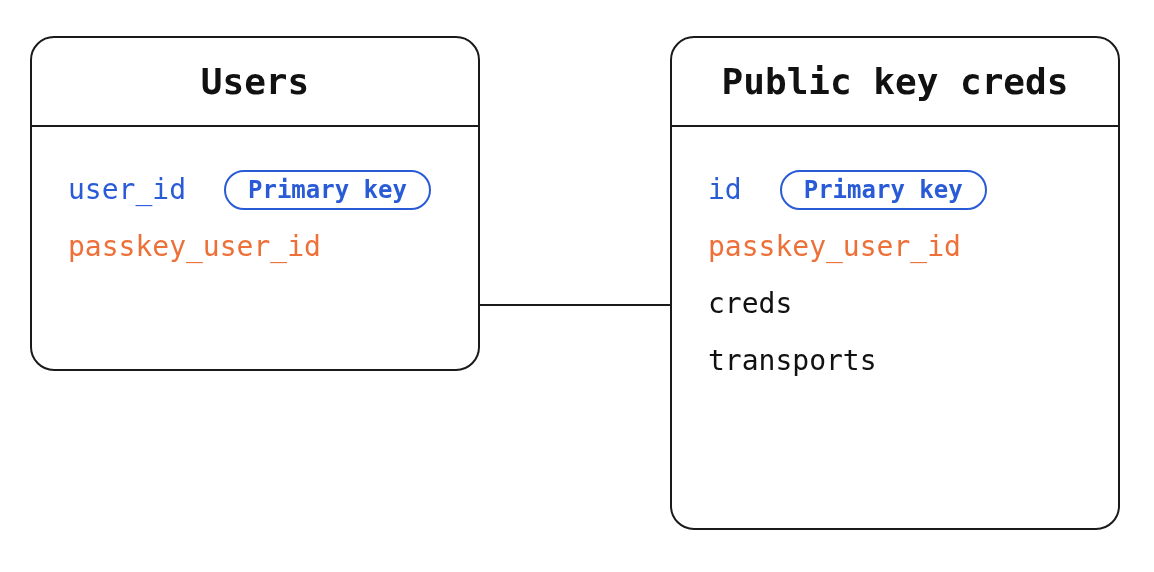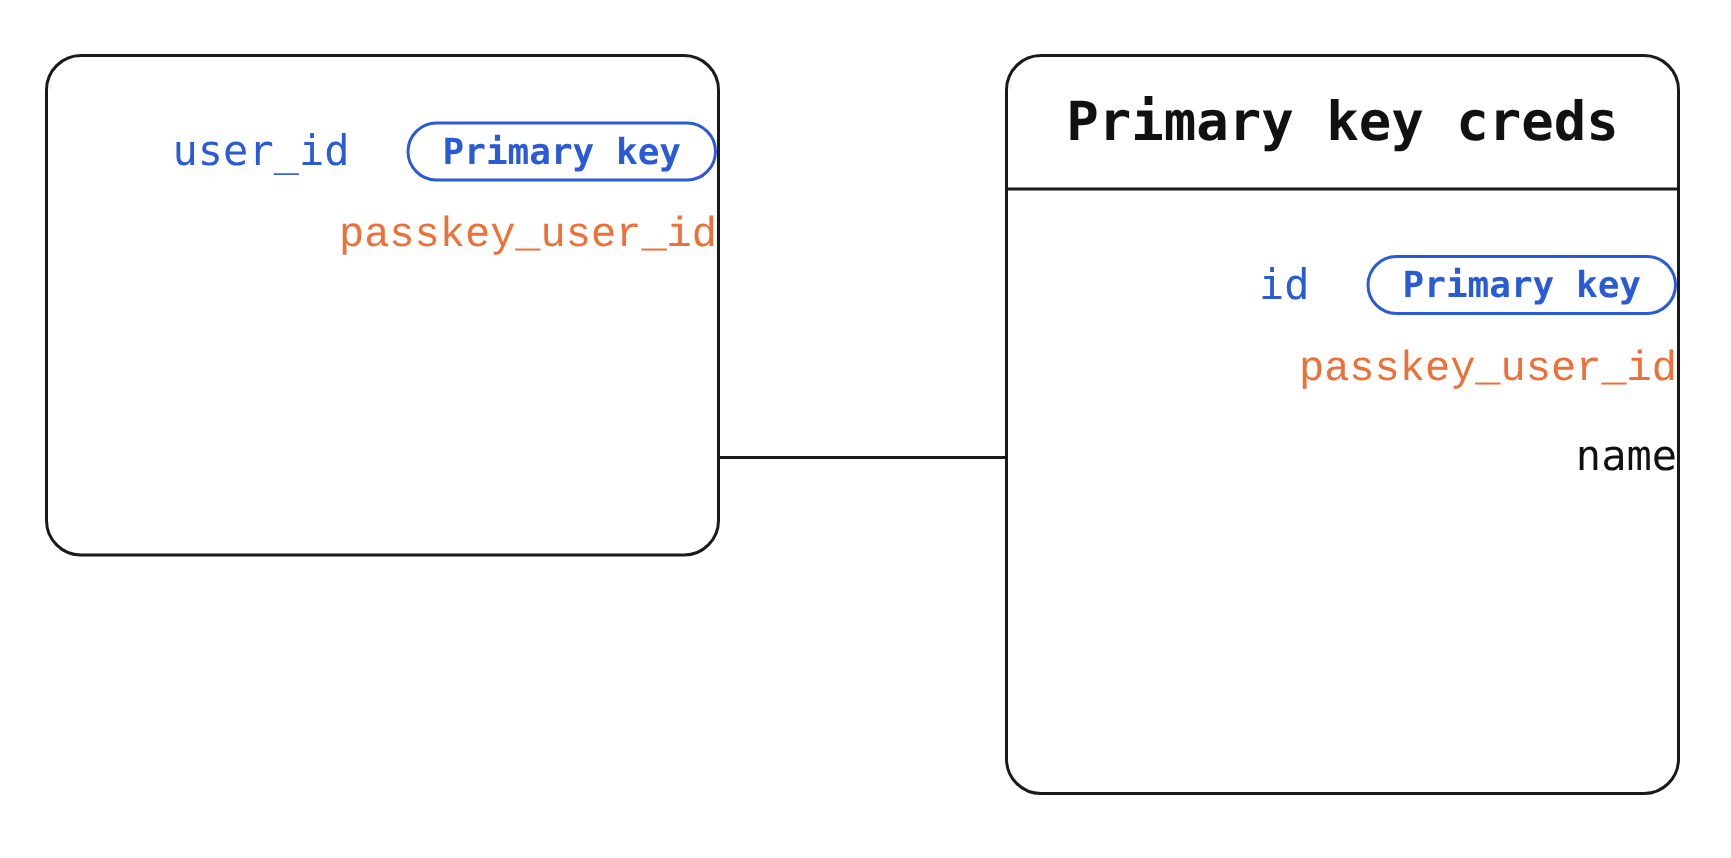--- a/index.html
+++ b/index.html
@@ -51,29 +51,28 @@
 
   .table-body {
     padding: 34px 0 0 36px;
   }
 
   .field-row {
     height: 57px;
     display: flex;
     align-items: center;
     white-space: nowrap;
-    justify-content: flex-end;
   }
 
   .field-name {
     font-size: 28px;
     color: var(--text, #111111);
   }
   .field-name.blue   { color: var(--field-blue, #2a5bd7); }
-  .field-name.orange { color: var(--field-orange, #ed7038); font-family: Liberation Mono, monospace; }
+  .field-name.orange { color: var(--field-orange, #ed7038); }
 
   .pk-badge {
     margin-left: 38px;
     height: 40px;
     display: inline-flex;
     align-items: center;
     padding: 16px 22px;
     border: 2px solid var(--field-blue, #2a5bd7);
     border-radius: 20px;
     color: var(--field-blue, #2a5bd7);
@@ -91,40 +90,44 @@
   }
 </style>
 </head>
 <body>
 
 <div class="canvas">
 
   <div class="connector"></div>
 
   <section class="table-box users">
+    <div class="table-header">Users</div>
     <div class="table-body">
       <div class="field-row">
         <span class="field-name blue">user_id</span>
         <span class="pk-badge">Primary key</span>
       </div>
       <div class="field-row">
         <span class="field-name orange">passkey_user_id</span>
       </div>
     </div>
   </section>
 
   <section class="table-box creds">
-    <div class="table-header">Primary key creds</div>
+    <div class="table-header">Public key creds</div>
     <div class="table-body">
       <div class="field-row">
         <span class="field-name blue">id</span>
         <span class="pk-badge">Primary key</span>
       </div>
       <div class="field-row">
         <span class="field-name orange">passkey_user_id</span>
       </div>
       <div class="field-row">
-        <span class="field-name">name</span>
+        <span class="field-name">creds</span>
+      </div>
+      <div class="field-row">
+        <span class="field-name">transports</span>
       </div>
     </div>
   </section>
 
 </div>
 
 </body></html>

